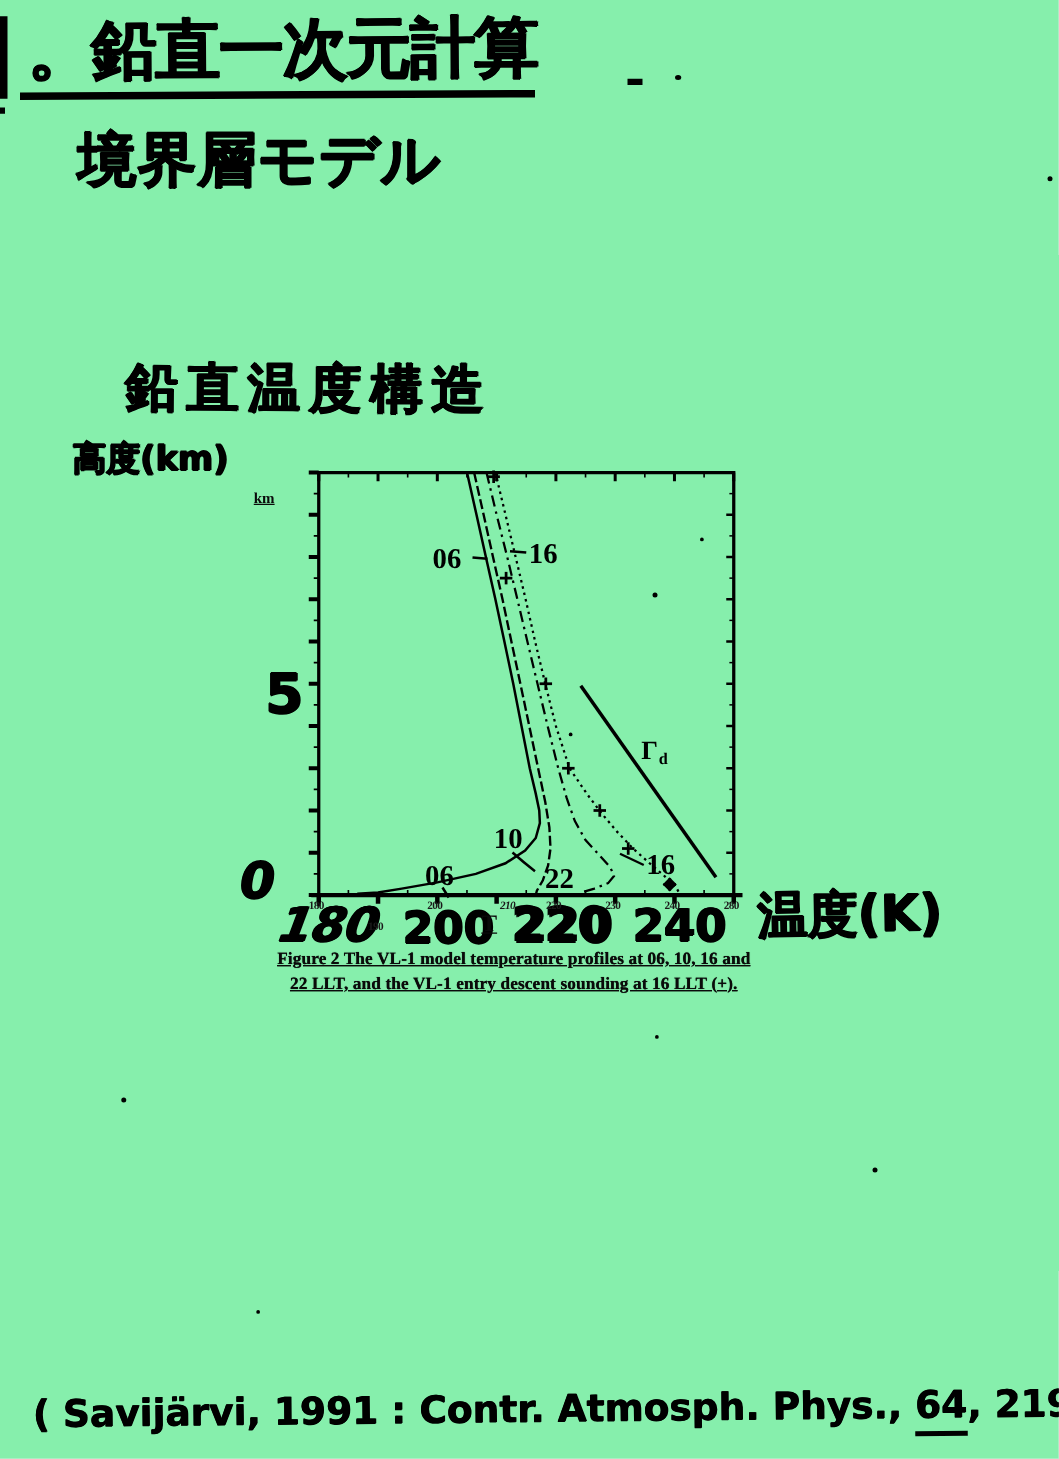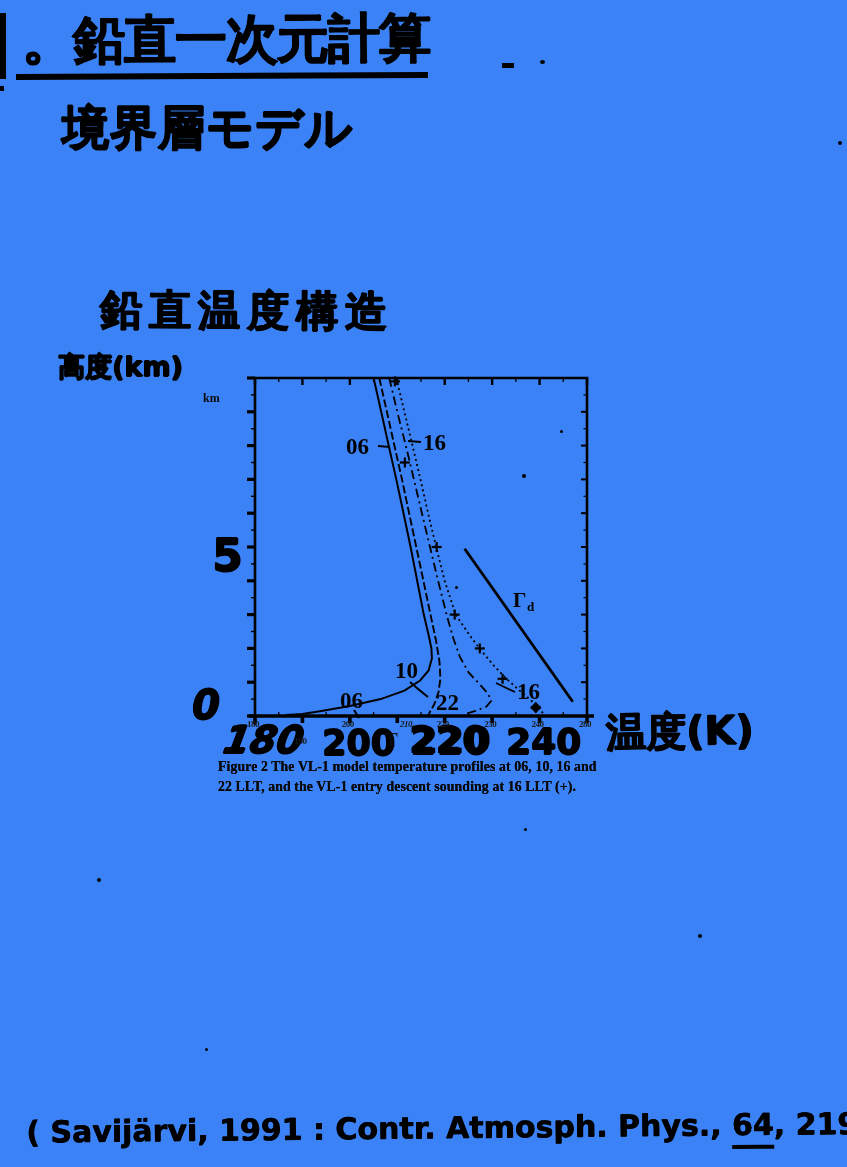--- a/index.html
+++ b/index.html
@@ -1,26 +1,26 @@
 <!DOCTYPE html>
 <html><head>
 <meta charset="utf-8">
 <style>
   html,body{margin:0;padding:0;background:#e8e8e8;}
-  #page{position:relative;width:847px;height:1167px;background:#3b82f6;overflow:hidden;
+  #page{position:relative;width:847px;height:1167px;background:#86efac;overflow:hidden;
         font-family:"DejaVu Sans",sans-serif;color:#000;}
   .abs{position:absolute;}
   
   .ink{font-weight:bold;color:#000;white-space:nowrap;
        text-shadow:1px 0 #000,-0.6px 0 #000,0 0.8px #000,0 -0.6px #000;}
   .ink-lite{font-weight:bold;color:#000;white-space:nowrap;
        text-shadow:0.6px 0 #000,0 0.5px #000;}
   .bar{background:#000;}
   
-  .print-serif{font-family:"Liberation Serif","DejaVu Serif",serif;font-weight:bold;color:#0a0a0a;}
+  .print-serif{font-family:"Liberation Serif","DejaVu Serif",serif;font-weight:bold;color:#0a0a0a;text-decoration:underline;}
   .caption{font-size:13.8px;line-height:1.42;width:414px;letter-spacing:0.1px;
            text-shadow:0 0 0.6px #000;}
   .ptick{position:absolute;top:719px;font-family:"Liberation Serif",serif;font-weight:bold;
          font-size:9px;color:#1a1a1a;filter:blur(0.45px);letter-spacing:-0.5px;}
   .speck{position:absolute;background:#000;border-radius:50%;}
   .clabel{font-family:"Liberation Serif","DejaVu Serif",serif;font-weight:bold;font-size:23px;fill:#000;}
   .underline-vol{border-bottom:4px solid #000;padding-bottom:3px;}
   svg{overflow:visible;}
 </style>
 </head>
@@ -159,21 +159,21 @@
 
   <div class="abs ink" style="left:224px;top:718px;font-size:38px;font-style:italic;transform:skewX(-10deg);">180</div>
   <div class="abs ink" style="left:322px;top:723px;font-size:35px;">200</div>
   <div class="abs ink" style="left:410px;top:718px;font-size:38px;text-shadow:2px 0 #000,-1.5px 0 #000,0 1.5px #000,1px 1px #000,-1px -1px #000;">220</div>
   <div class="abs ink" style="left:506px;top:721px;font-size:36px;">240</div>
 
   <div class="abs print-serif" style="left:385px;top:729px;font-size:19px;">T</div>
 
   <div class="abs ink" style="left:606px;top:704px;font-size:40px;transform:rotate(-1deg);">温度(K)</div>
 
-  <div class="abs print-serif caption" style="left:218px;top:757px;">
+  <div class="abs print-serif caption" style="left:204px;top:757px;text-align:center;">
     <div>Figure 2  The VL-1 model temperature profiles at 06, 10, 16 and</div>
     <div>22 LLT, and the VL-1 entry descent sounding at 16 LLT (+).</div>
   </div>
 
   <div class="abs ink-lite" style="left:26px;top:1110px;font-size:30px;transform:rotate(-0.6deg);">
     <span>( Savijärvi, 1991 : Contr. Atmosph. Phys., </span><span class="underline-vol">64</span><span>, 219 )</span>
   </div>
 
   <div class="speck" style="left:522px;top:474px;width:4px;height:4px;"></div>
   <div class="speck" style="left:455px;top:586px;width:3px;height:3px;"></div>

